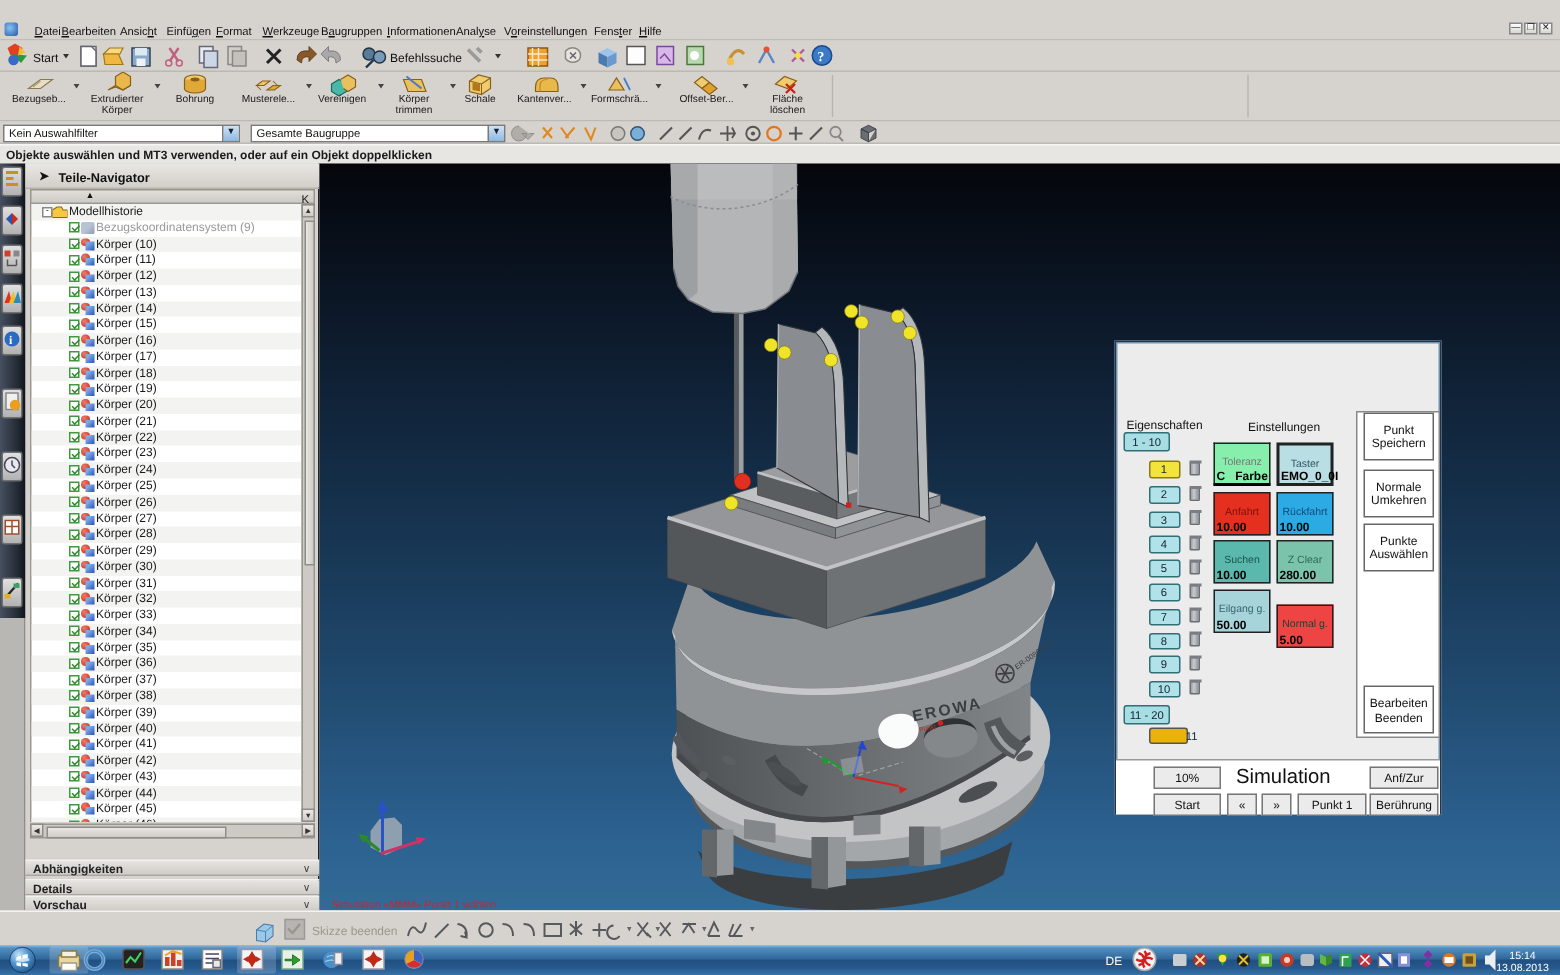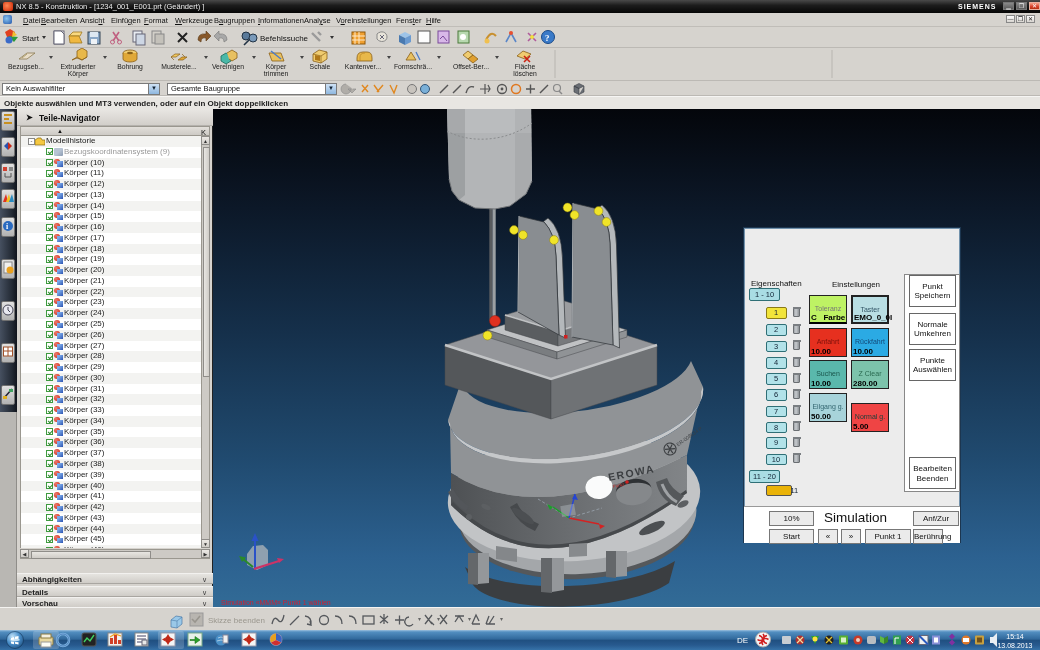--- a/index.html
+++ b/index.html
@@ -65,28 +65,20 @@
 .gbtn{position:absolute;width:38px;height:29px;border:1px solid #222;font-size:7px;text-align:center;}
 .gbtn .t{position:absolute;top:9px;left:0;width:100%;}
 .gbtn .v{position:absolute;bottom:0px;left:1px;font-weight:bold;font-size:8px;color:#000;}
 #qmright{top:46px;left:160px;width:56px;height:218px;background:#fff;border:1px solid #888;}
 .qrb{position:absolute;left:5px;width:47px;background:#fff;border:1px solid #666;text-align:center;font-size:8px;line-height:9.5px;padding-top:6px;height:32px;color:#111;}
 #qmbot{top:278px;left:0;width:216px;height:37px;background:#fff;border-top:1px solid #999;}
 .botb{position:absolute;background:#ebebeb;border:1px solid #777;text-align:center;font-size:8px;color:#111;height:15px;line-height:14px;}
 </style></head>
 <body>
 <div id="root">
-  <div class="abs" id="titlebar">
-    <span class="abs" style="left:3px;top:2px;width:10px;height:9px;background:radial-gradient(circle at 40% 40%,#ff8855,#cc2200);border-radius:2px;"></span>
-    <span class="abs" id="titletxt">NX 8.5 - Konstruktion - [1234_001_E001.prt (Geändert) ]</span>
-    <span class="abs" id="siemens">SIEMENS</span>
-    <span class="abs wbtn" style="left:1003px;">▁</span>
-    <span class="abs wbtn" style="left:1016px;">❐</span>
-    <span class="abs wbtn" id="wclose" style="left:1029px;">✕</span>
-  </div>
   <div class="abs" id="menubar">
     <span class="abs" style="left:3px;top:2px;width:9px;height:9px;background:radial-gradient(circle at 40% 40%,#88c4f0,#2255aa);border-radius:2px;"></span>
     <span class="m" style="left:23px;"><u>D</u>atei</span>
     <span class="m" style="left:41px;"><u>B</u>earbeiten</span>
     <span class="m" style="left:80px;">Ansic<u>h</u>t</span>
     <span class="m" style="left:111px;">Einfü<u>g</u>en</span>
     <span class="m" style="left:144px;"><u>F</u>ormat</span>
     <span class="m" style="left:175px;"><u>W</u>erkzeuge</span>
     <span class="m" style="left:214px;">B<u>a</u>ugruppen</span>
     <span class="m" style="left:258px;"><u>I</u>nformationen</span>
@@ -639,21 +631,21 @@
     <div class="numb" style="top:177.6px;">7</div>
       <div class="trash" style="top:178px;"></div>
     <div class="numb" style="top:193.8px;">8</div>
       <div class="trash" style="top:194px;"></div>
     <div class="numb" style="top:209.4px;">9</div>
       <div class="trash" style="top:210px;"></div>
     <div class="numb" style="top:225.6px;">10</div>
       <div class="trash" style="top:226px;"></div>
     <div class="rangeb" style="top:241.9px;">11 - 20</div>
     <div class="numb" style="top:256.8px;background:#eab308;border-color:#555;padding-left:24px;">11</div>
-    <div class="gbtn" style="left:65px;top:67px;background:#bef264;border-bottom:2px solid #000;">
+    <div class="gbtn" style="left:65px;top:67px;background:#86efac;border-bottom:2px solid #000;">
         <span class="t" style="color:#777;">Toleranz</span>
         <span class="v">C&nbsp;&nbsp;&nbsp;Farbe</span>
       </div>
     <div class="gbtn" style="left:107px;top:67px;background:#b9dee3;border-width:2px;">
         <span class="t" style="color:#356;">Taster</span>
         <span class="v">EMO_0_0I</span>
       </div>
     <div class="gbtn" style="left:65px;top:99.6px;background:#e6301f;">
         <span class="t" style="color:#7a100a;">Anfahrt</span>
         <span class="v">10.00</span>
@@ -684,16 +676,16 @@
     <div class="qrb" style="left:165px;top:120.5px;">Punkte<br>Auswählen</div>
     <div class="qrb" style="left:165px;top:229px;">Bearbeiten<br>Beenden</div>
     <div class="abs" id="qmbot">
       <div class="botb" style="left:25px;top:4px;width:45px;">10%</div>
       <span class="abs" style="left:80px;top:3px;font-size:13.5px;color:#111;">Simulation</span>
       <div class="botb" style="left:169px;top:4px;width:46px;">Anf/Zur</div>
       <div class="botb" style="left:25px;top:22px;width:45px;">Start</div>
       <div class="botb" style="left:74px;top:22px;width:20px;">«</div>
       <div class="botb" style="left:97px;top:22px;width:20px;">»</div>
       <div class="botb" style="left:121px;top:22px;width:46px;">Punkt 1</div>
-      <div class="botb" style="left:169px;top:22px;width:30px;">Berührung</div>
+      <div class="botb" style="left:169px;top:22px;width:46px;">Berührung</div>
     </div>
   </div>
 </div>
 
 </body></html>

